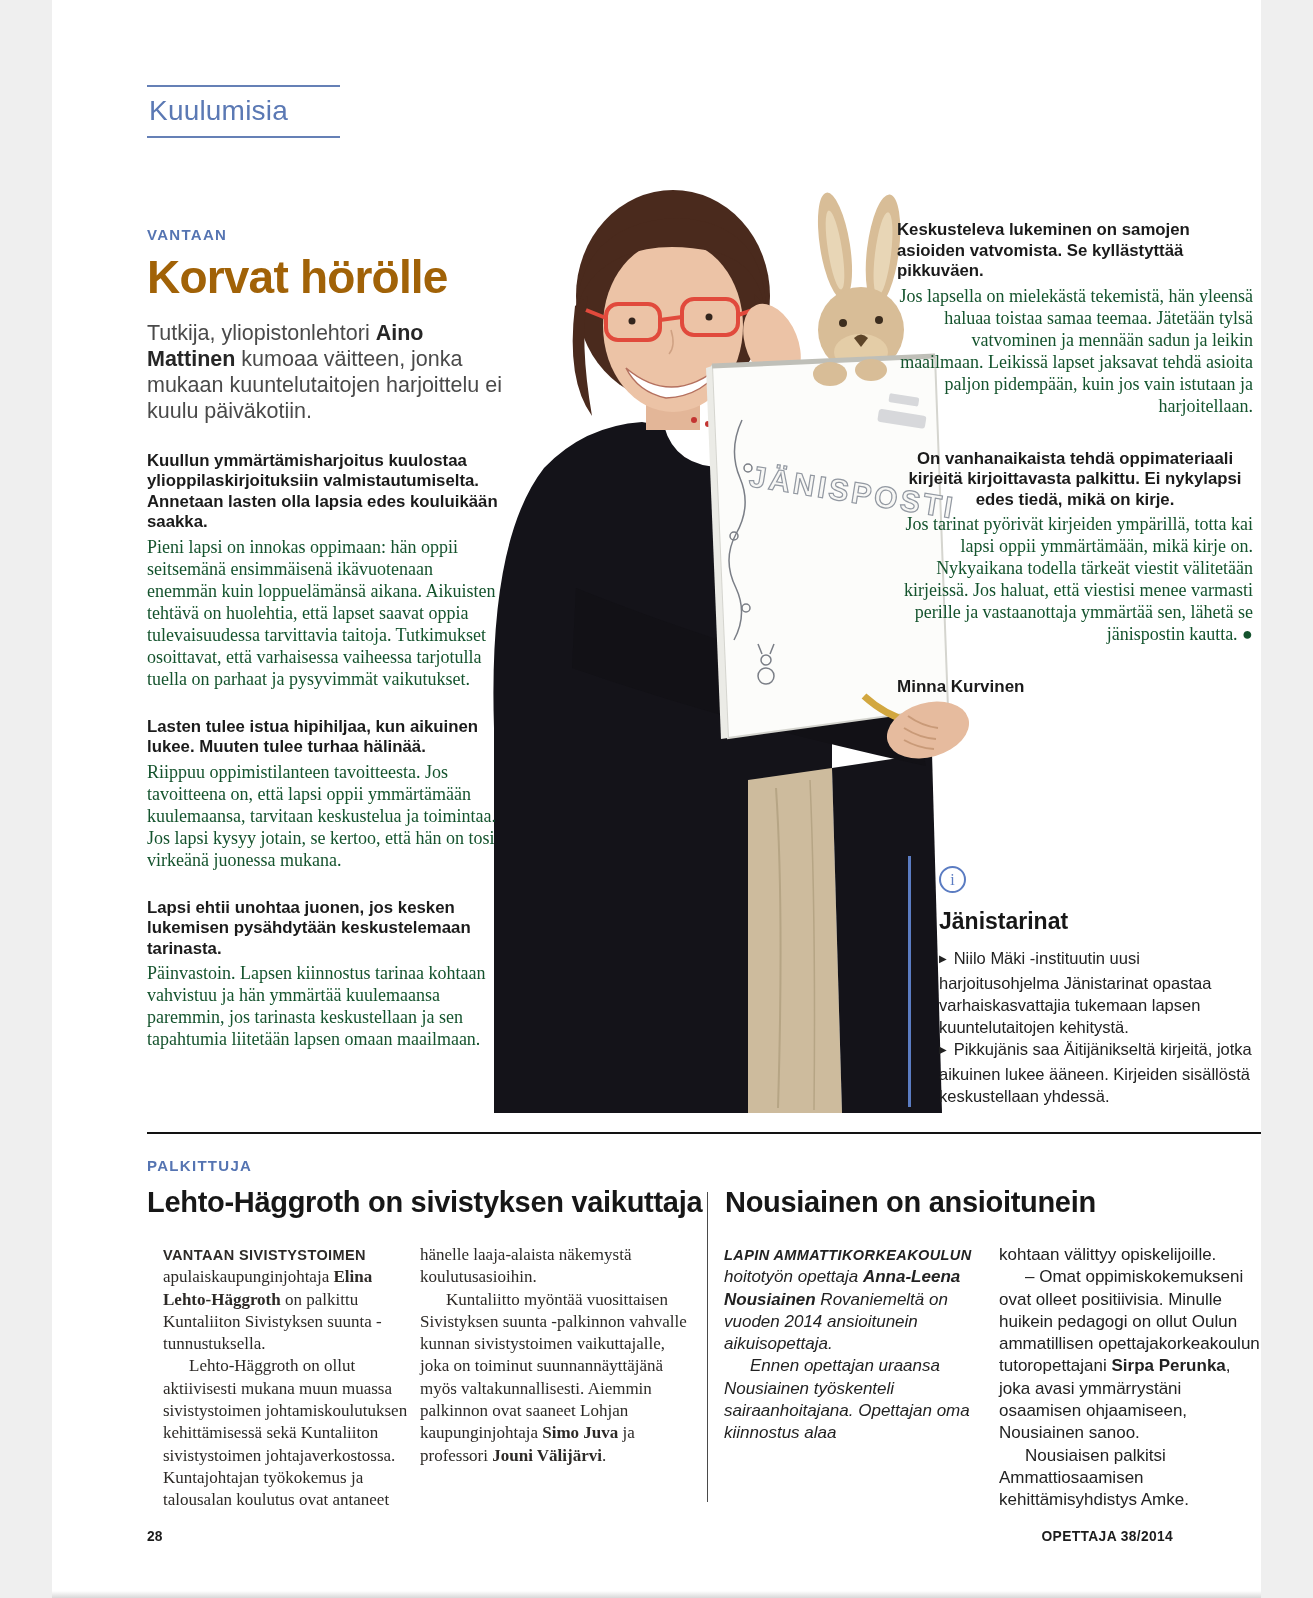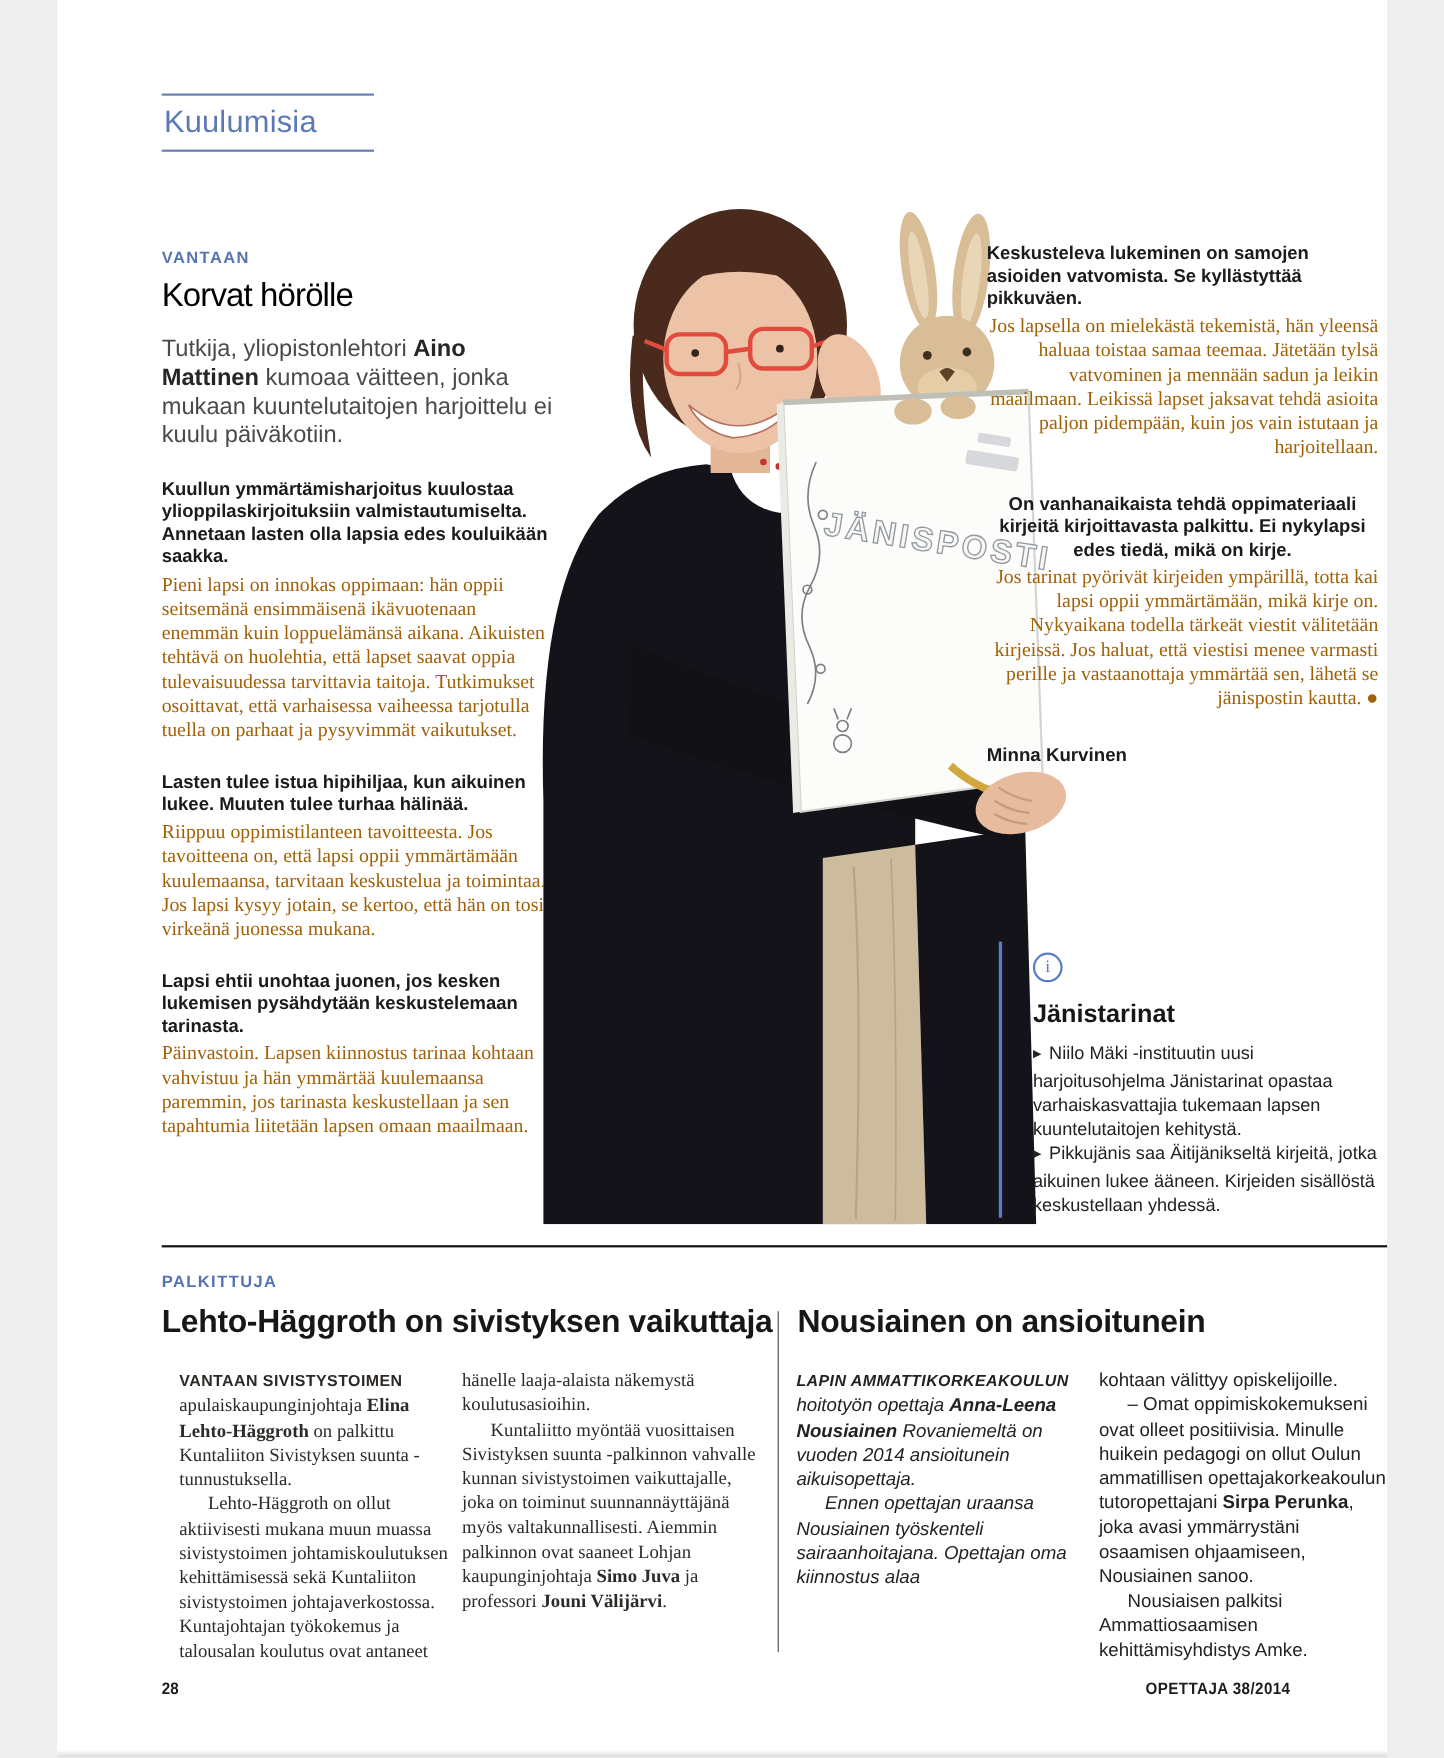--- a/index.html
+++ b/index.html
@@ -13,27 +13,27 @@
     background: linear-gradient(#ffffff, #d8d8d8); }
 
   
   .section-head { position:absolute; left:95px; top:85px; width:193px; }
   .section-head .rule { height:2px; background:#6580b6; }
   .section-title { font-size:28px; color:#5b79b4; padding:8px 0 9px 2px; font-weight:400; letter-spacing:0.2px; }
 
   
   .col-left { position:absolute; left:95px; top:226px; width:356px; }
   .kicker { color:#5574b2; font-weight:700; font-size:15px; letter-spacing:1.3px; }
-  .article-title { font-size:30px; font-weight:400; color:#000000; letter-spacing:-0.8px; line-height:1.02; margin-top:11px; }
+  .article-title { font-size:46px; font-weight:700; color:#a16207; letter-spacing:-0.8px; line-height:1.02; margin-top:11px; }
   .lede { margin-top:19px; font-size:21.5px; line-height:26px; color:#4a4a4a; }
   .lede .b { font-weight:700; color:#262626; }
   .qa { margin-top:27px; }
   .col-left .qa:first-of-type { margin-top:40px; }
   .q { font-weight:700; font-size:16.8px; line-height:20.5px; color:#1b1b1b; }
-  .a { font-family:"Liberation Serif", serif; font-size:18px; line-height:22px; color:#a16207; margin-top:3px; }
+  .a { font-family:"Liberation Serif", serif; font-size:18px; line-height:22px; color:#14532d; margin-top:3px; }
 
   
   .col-right { position:absolute; left:845px; top:220px; width:356px; }
   .col-right .qa { margin-top:0; }
   .col-right .qa + .qa { margin-top:32px; }
   .a.rag-right { text-align:right; }
   .q.centered { text-align:center; }
   .byline { margin-top:32px; font-weight:700; font-size:17px; color:#1b1b1b; }
 
   

